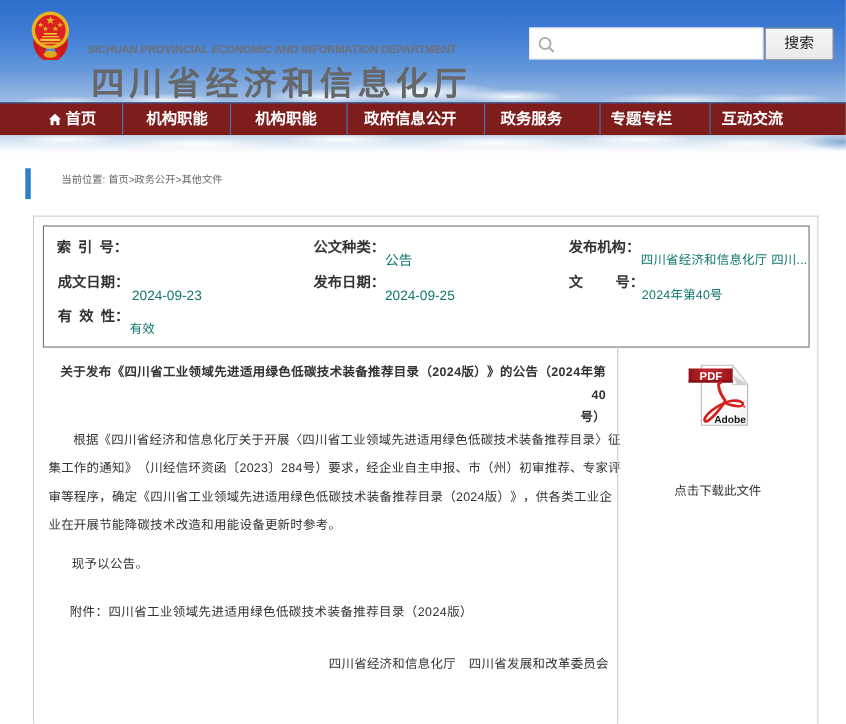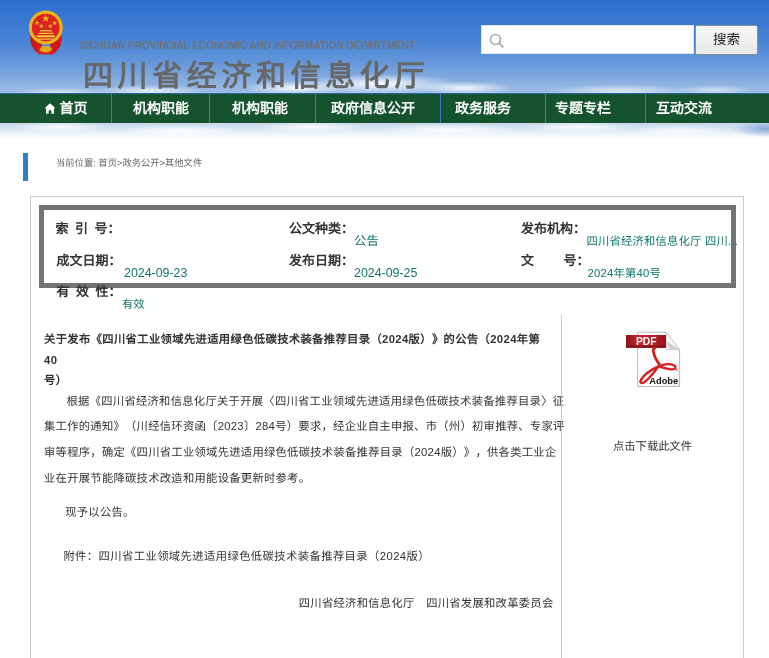--- a/index.html
+++ b/index.html
@@ -30,21 +30,21 @@
  color:#6e7175;letter-spacing:-0.12px;white-space:nowrap;line-height:10px;}
 
 
 #sinput{position:absolute;left:481px;top:25px;width:213px;height:29px;background:#fff;
  border:1px solid #e3e3e3;}
 #sbtn{position:absolute;left:695px;top:25px;width:63px;height:30px;
  background:linear-gradient(#f6f6f6,#e9e9e9);border:1px solid #8f8f8f;border-radius:2px;
  font-size:13.5px;color:#222;text-align:center;line-height:28px;}
 
 
-#nav{position:absolute;left:0;top:93px;width:769px;height:30px;background:#14532d;
+#nav{position:absolute;left:0;top:93px;width:769px;height:30px;background:#7f1d1d;
  border-top:1px solid #2c66ad;}
 #nav .sep{position:absolute;top:0;width:1px;height:30px;background:#3c79c4;}
 #nav .it{position:absolute;top:0;height:30px;line-height:29px;color:#fff;
  font-size:14px;font-weight:bold;white-space:nowrap;transform:translateX(-50%);}
 
 
 #band{position:absolute;left:0;top:123px;width:769px;height:16px;
 background:
  radial-gradient(60px 7px at 60px 4px, rgba(255,255,255,.9), rgba(255,255,255,0) 75%),
  radial-gradient(80px 8px at 180px 8px, rgba(255,255,255,.95), rgba(255,255,255,0) 75%),
@@ -55,26 +55,26 @@
  radial-gradient(45px 10px at 766px 6px, rgba(120,160,208,.85), rgba(120,160,208,0) 80%),
  linear-gradient(180deg,#c6d8eb 0%,#d9e6f3 35%,#eff5fa 70%,#ffffff 100%);}
 
 
 #bbar{position:absolute;left:23px;top:153px;width:5px;height:28px;background:#2f80c5;}
 #bcrumb{position:absolute;left:56px;top:158.3px;font-size:9.3px;color:#666;line-height:10px;}
 
 
 #box{position:absolute;left:30px;top:196px;width:714px;height:462px;
  border:1px solid #ccc;border-bottom:none;background:#fff;}
-#itable{position:absolute;left:8px;top:8px;width:697px;height:83px;border:5px solid #737373;}
+#itable{position:absolute;left:8px;top:8px;width:697px;height:111px;border:1px solid #737373;}
 .lb{position:absolute;font-size:13px;font-weight:bold;color:#333;white-space:nowrap;line-height:14px;}
 .vl{position:absolute;font-size:12.4px;color:#0f766e;white-space:nowrap;line-height:14px;margin-top:12px;}
 
 
-#atitle{position:absolute;left:13px;top:131.8px;width:507px;text-align:left;
+#atitle{position:absolute;left:13px;top:131.8px;width:507px;text-align:right;
  font-size:11.3px;letter-spacing:0.36px;font-weight:bold;color:#333;line-height:20.8px;}
 #apara{position:absolute;left:13px;top:191.7px;width:540px;font-size:11.3px;
  letter-spacing:0.28px;color:#333;line-height:25.7px;}
 .aline{position:absolute;font-size:11.3px;letter-spacing:0.28px;color:#333;white-space:nowrap;}
 
 
 #vline{position:absolute;left:530px;top:118px;width:1px;height:344px;background:#ccc;}
 #pdfwrap{position:absolute;left:589.5px;top:133.5px;width:62px;height:58px;}
 #dltext{position:absolute;left:582px;top:200.5px;font-size:11.3px;color:#333;white-space:nowrap;margin-top:39px;}
 </style>

